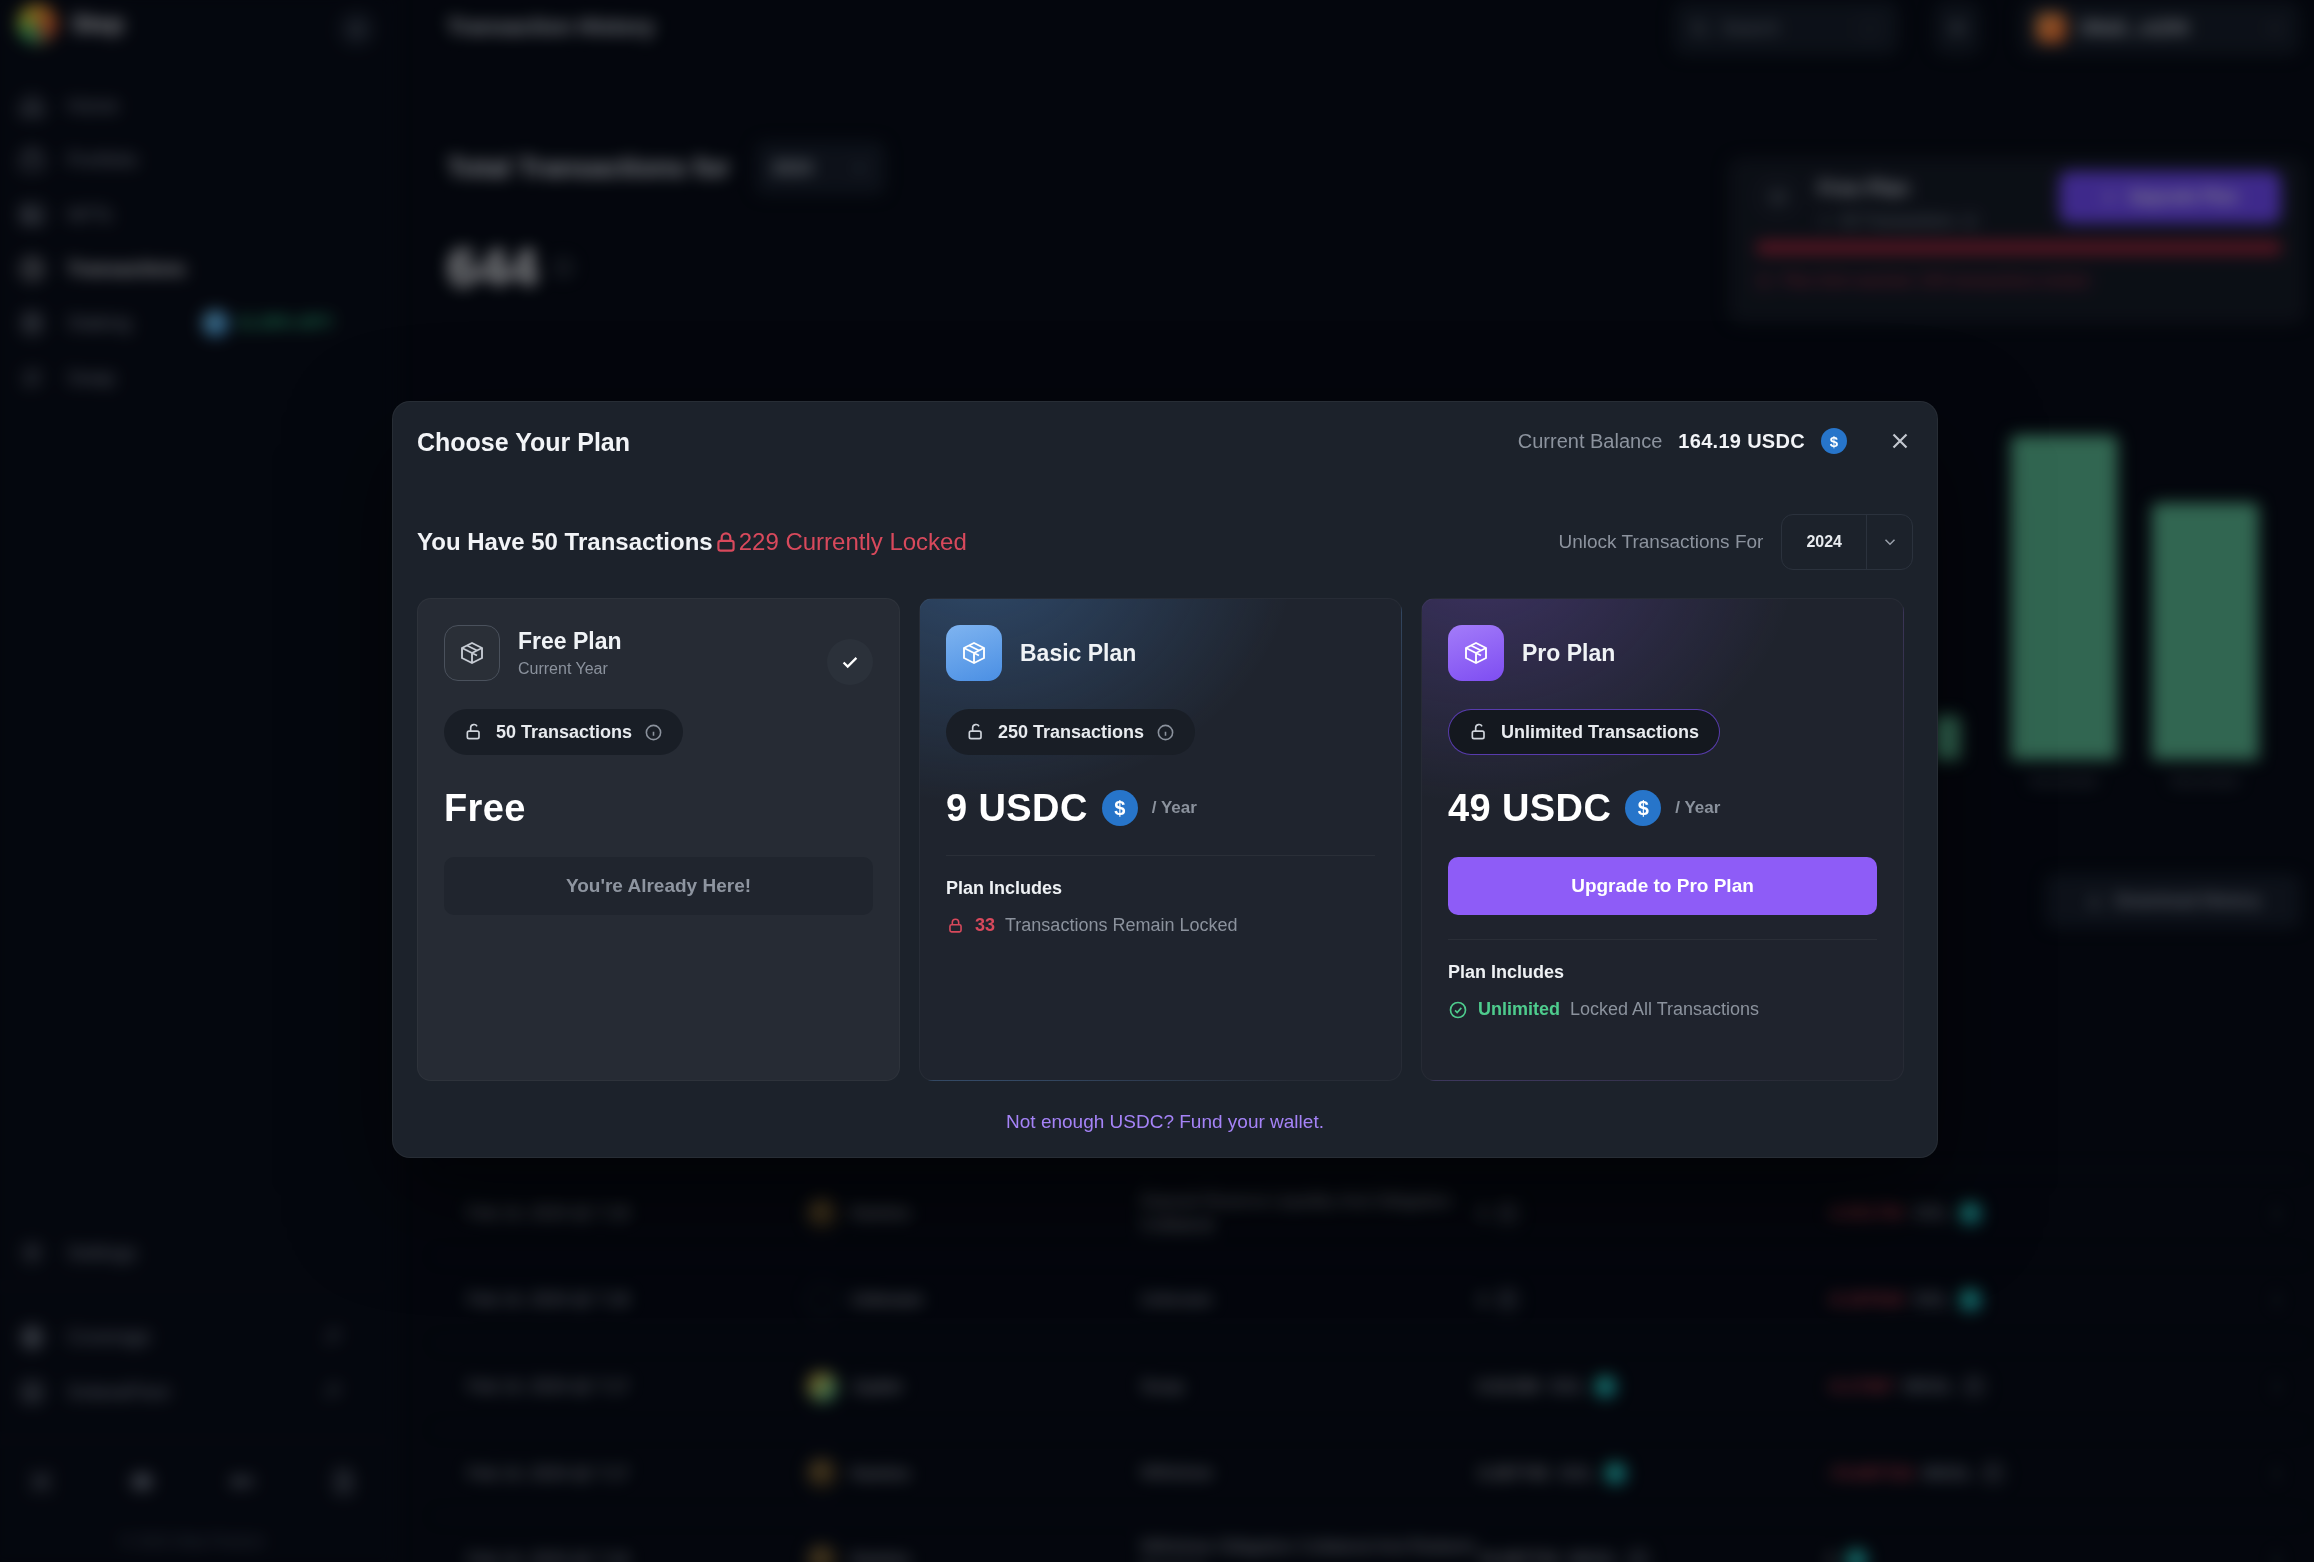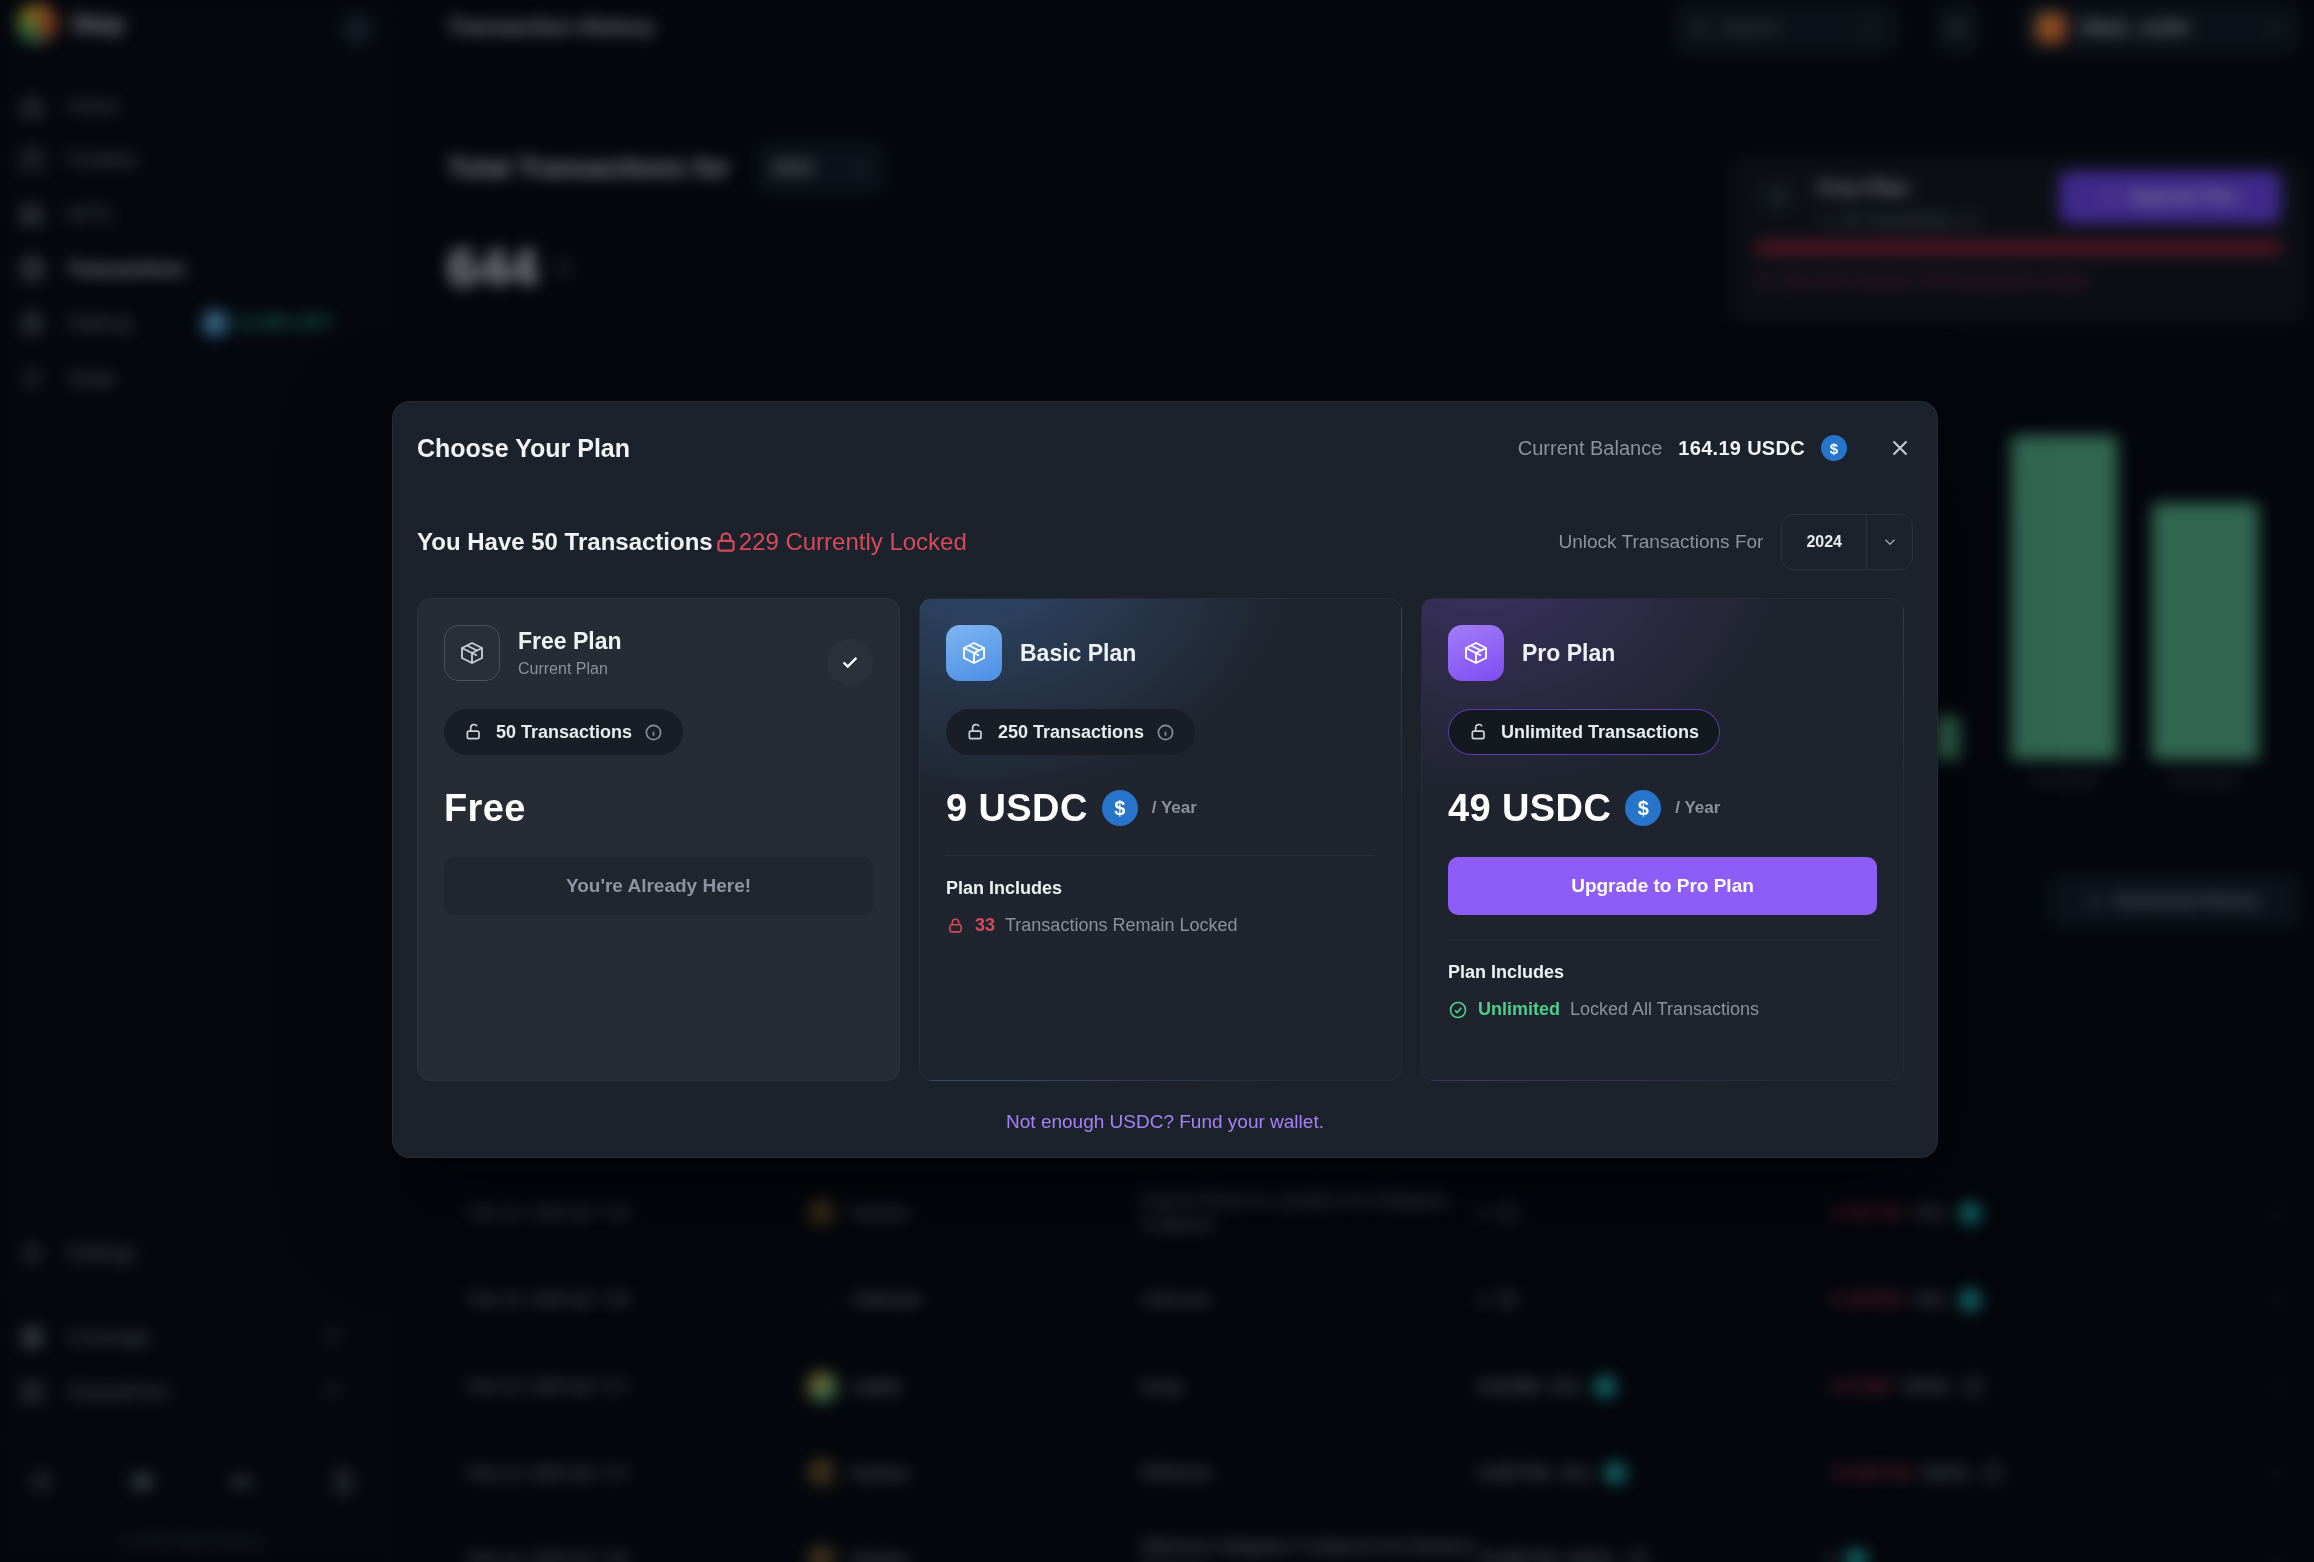--- a/index.html
+++ b/index.html
@@ -78,21 +78,21 @@
   .c-out{position:absolute;left:1380px;top:50%;transform:translateY(-50%);display:flex;align-items:center;gap:10px;font-size:17px;}
   .neg{color:#d2404f;font-weight:600;}
   .unit{color:#8c939e;font-weight:600;}
   .sol-coin{width:22px;height:22px;border-radius:50%;background:linear-gradient(135deg,#32e3c2,#1296a8);flex:none;}
   .alt-coin{width:22px;height:22px;border-radius:50%;background:linear-gradient(135deg,#42464f,#15181e);border:1px solid #3a414c;flex:none;}
   .kebab{position:absolute;right:16px;top:50%;transform:translateY(-50%);color:#6c737e;}
 
   
   .modal{position:absolute;left:392px;top:401px;width:1546px;height:757px;border-radius:18px;background:#1c222b;
          border:1px solid rgba(255,255,255,.05);box-shadow:0 40px 100px rgba(0,0,0,.55);padding:26px 24px 0 24px;}
-  .m-header{display:flex;align-items:center;justify-content:space-between;height:40px;}
+  .m-header{display:flex;align-items:flex-start;justify-content:space-between;height:40px;}
   .m-title{font-size:25px;font-weight:600;color:#f2f4f7;}
   .m-right{display:flex;align-items:center;gap:16px;}
   .m-bal-label{font-size:20px;color:#8c939e;}
   .m-bal-value{font-size:20px;font-weight:700;color:#f2f4f7;letter-spacing:.3px;}
   .close-x{margin-left:24px;color:#c2c7cf;display:flex;cursor:pointer;}
 
   .m-subrow{margin-top:46px;height:56px;display:flex;align-items:center;justify-content:space-between;}
   .m-sub-left{display:flex;align-items:center;}
   .m-subtitle{font-size:24px;font-weight:700;color:#f2f4f7;}
   .m-locked{font-size:24px;font-weight:400;color:#d8495c;}
@@ -506,21 +506,21 @@
       <div class="card">
         <div class="plan-head">
           <div class="plan-icon free">
             <svg width="30" height="30" viewBox="0 0 24 24" fill="none" stroke="currentColor" stroke-width="1.5">
                 <path d="M4 16l8 4 8-4V8l-8-4-8 4z"></path>
                 <path d="M4 8l8 4 8-4M12 12v8M8 6l8 4M8 10l8 4"></path>
               </svg>
           </div>
           <div>
             <div class="plan-name">Free Plan</div>
-            <div class="plan-sub">Current Plan</div>
+            <div class="plan-sub">Current Year</div>
           </div>
         </div>
         <div class="check-bubble">
           <svg width="22" height="22" viewBox="0 0 24 24" fill="none" stroke="currentColor" stroke-width="2.5">
               <path d="M5 12.5l4.5 4.5L19 7.5"></path>
             </svg>
         </div>
         <div class="badge">
           <span class="lk">
             <svg width="20" height="20" viewBox="0 0 24 24" fill="none" stroke="currentColor" stroke-width="2">

